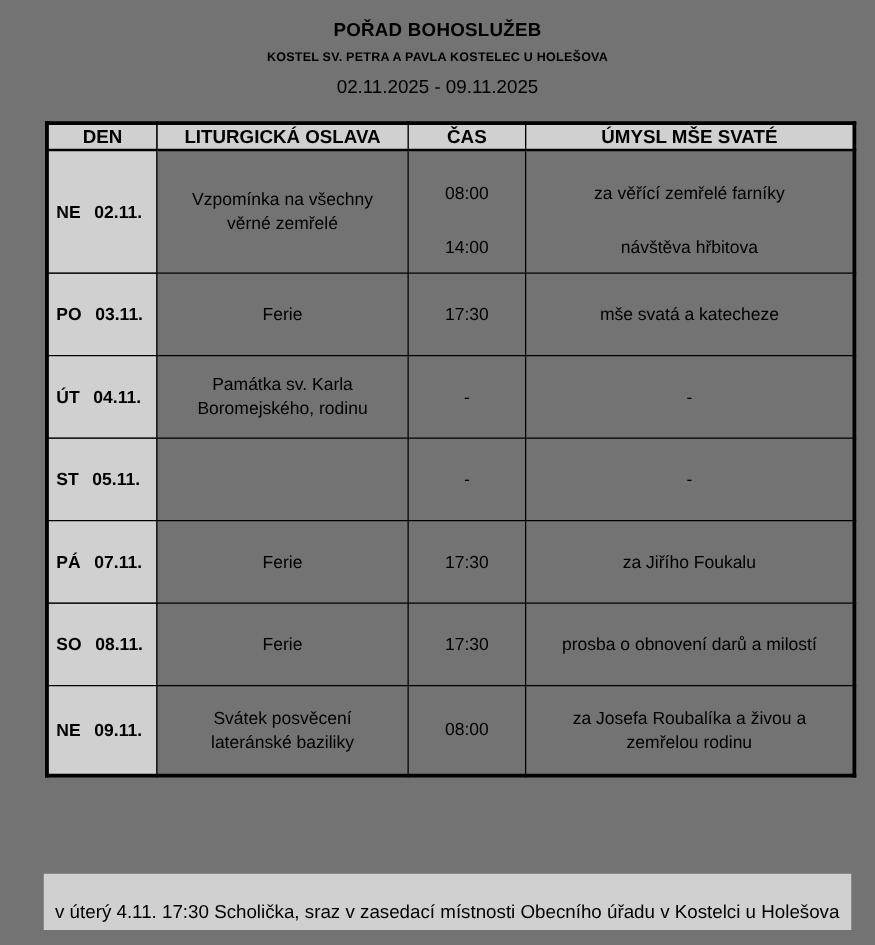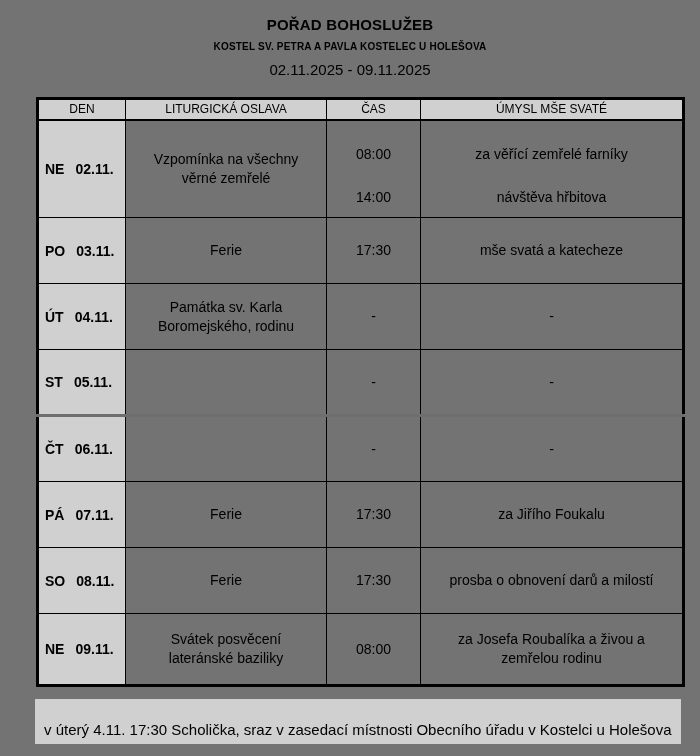--- a/index.html
+++ b/index.html
@@ -18,21 +18,21 @@
     margin: 18px 0 0 36px; width: 646px;
     border: 3px solid #000;
   }
   .schedule th, .schedule td {
     border: 1px solid #000;
     font-size: 14px; text-align: center; vertical-align: middle;
     overflow: hidden;
   }
   .schedule thead tr { height: 21px; }
   .schedule th {
-    background: #d0d0d0; font-weight: normal; font-size: 12px;
+    background: #d0d0d0; font-weight: bold; font-size: 15px;
     border-bottom: 2px solid #000; padding: 1px 2px;
   }
   td.day-cell {
     background: #d0d0d0; font-weight: bold; text-align: left;
     padding-left: 6px; white-space: nowrap;
   }
   td.day-cell .date { margin-left: 11px; }
   td.celebration-cell { padding: 2px 20px; line-height: 19px; }
   td.time-cell, td.intention-cell { padding: 2px 10px; line-height: 19px; }
   tr.row-tall { height: 98px; }
@@ -104,26 +104,20 @@
         <td class="celebration-cell">Památka sv. Karla Boromejského, rodinu</td>
         <td class="time-cell">-</td>
         <td class="intention-cell">-</td>
       </tr>
       <tr class="row-std">
         <td class="day-cell"><span>ST</span><span class="date">05.11.</span></td>
         <td class="celebration-cell"></td>
         <td class="time-cell">-</td>
         <td class="intention-cell">-</td>
       </tr>
-      <tr class="row-std gray-rule-top">
-        <td class="day-cell"><span>ČT</span><span class="date">06.11.</span></td>
-        <td class="celebration-cell"></td>
-        <td class="time-cell">-</td>
-        <td class="intention-cell">-</td>
-      </tr>
       <tr class="row-std">
         <td class="day-cell"><span>PÁ</span><span class="date">07.11.</span></td>
         <td class="celebration-cell">Ferie</td>
         <td class="time-cell">17:30</td>
         <td class="intention-cell">za Jiřího Foukalu</td>
       </tr>
       <tr class="row-so">
         <td class="day-cell"><span>SO</span><span class="date">08.11.</span></td>
         <td class="celebration-cell">Ferie</td>
         <td class="time-cell">17:30</td>

